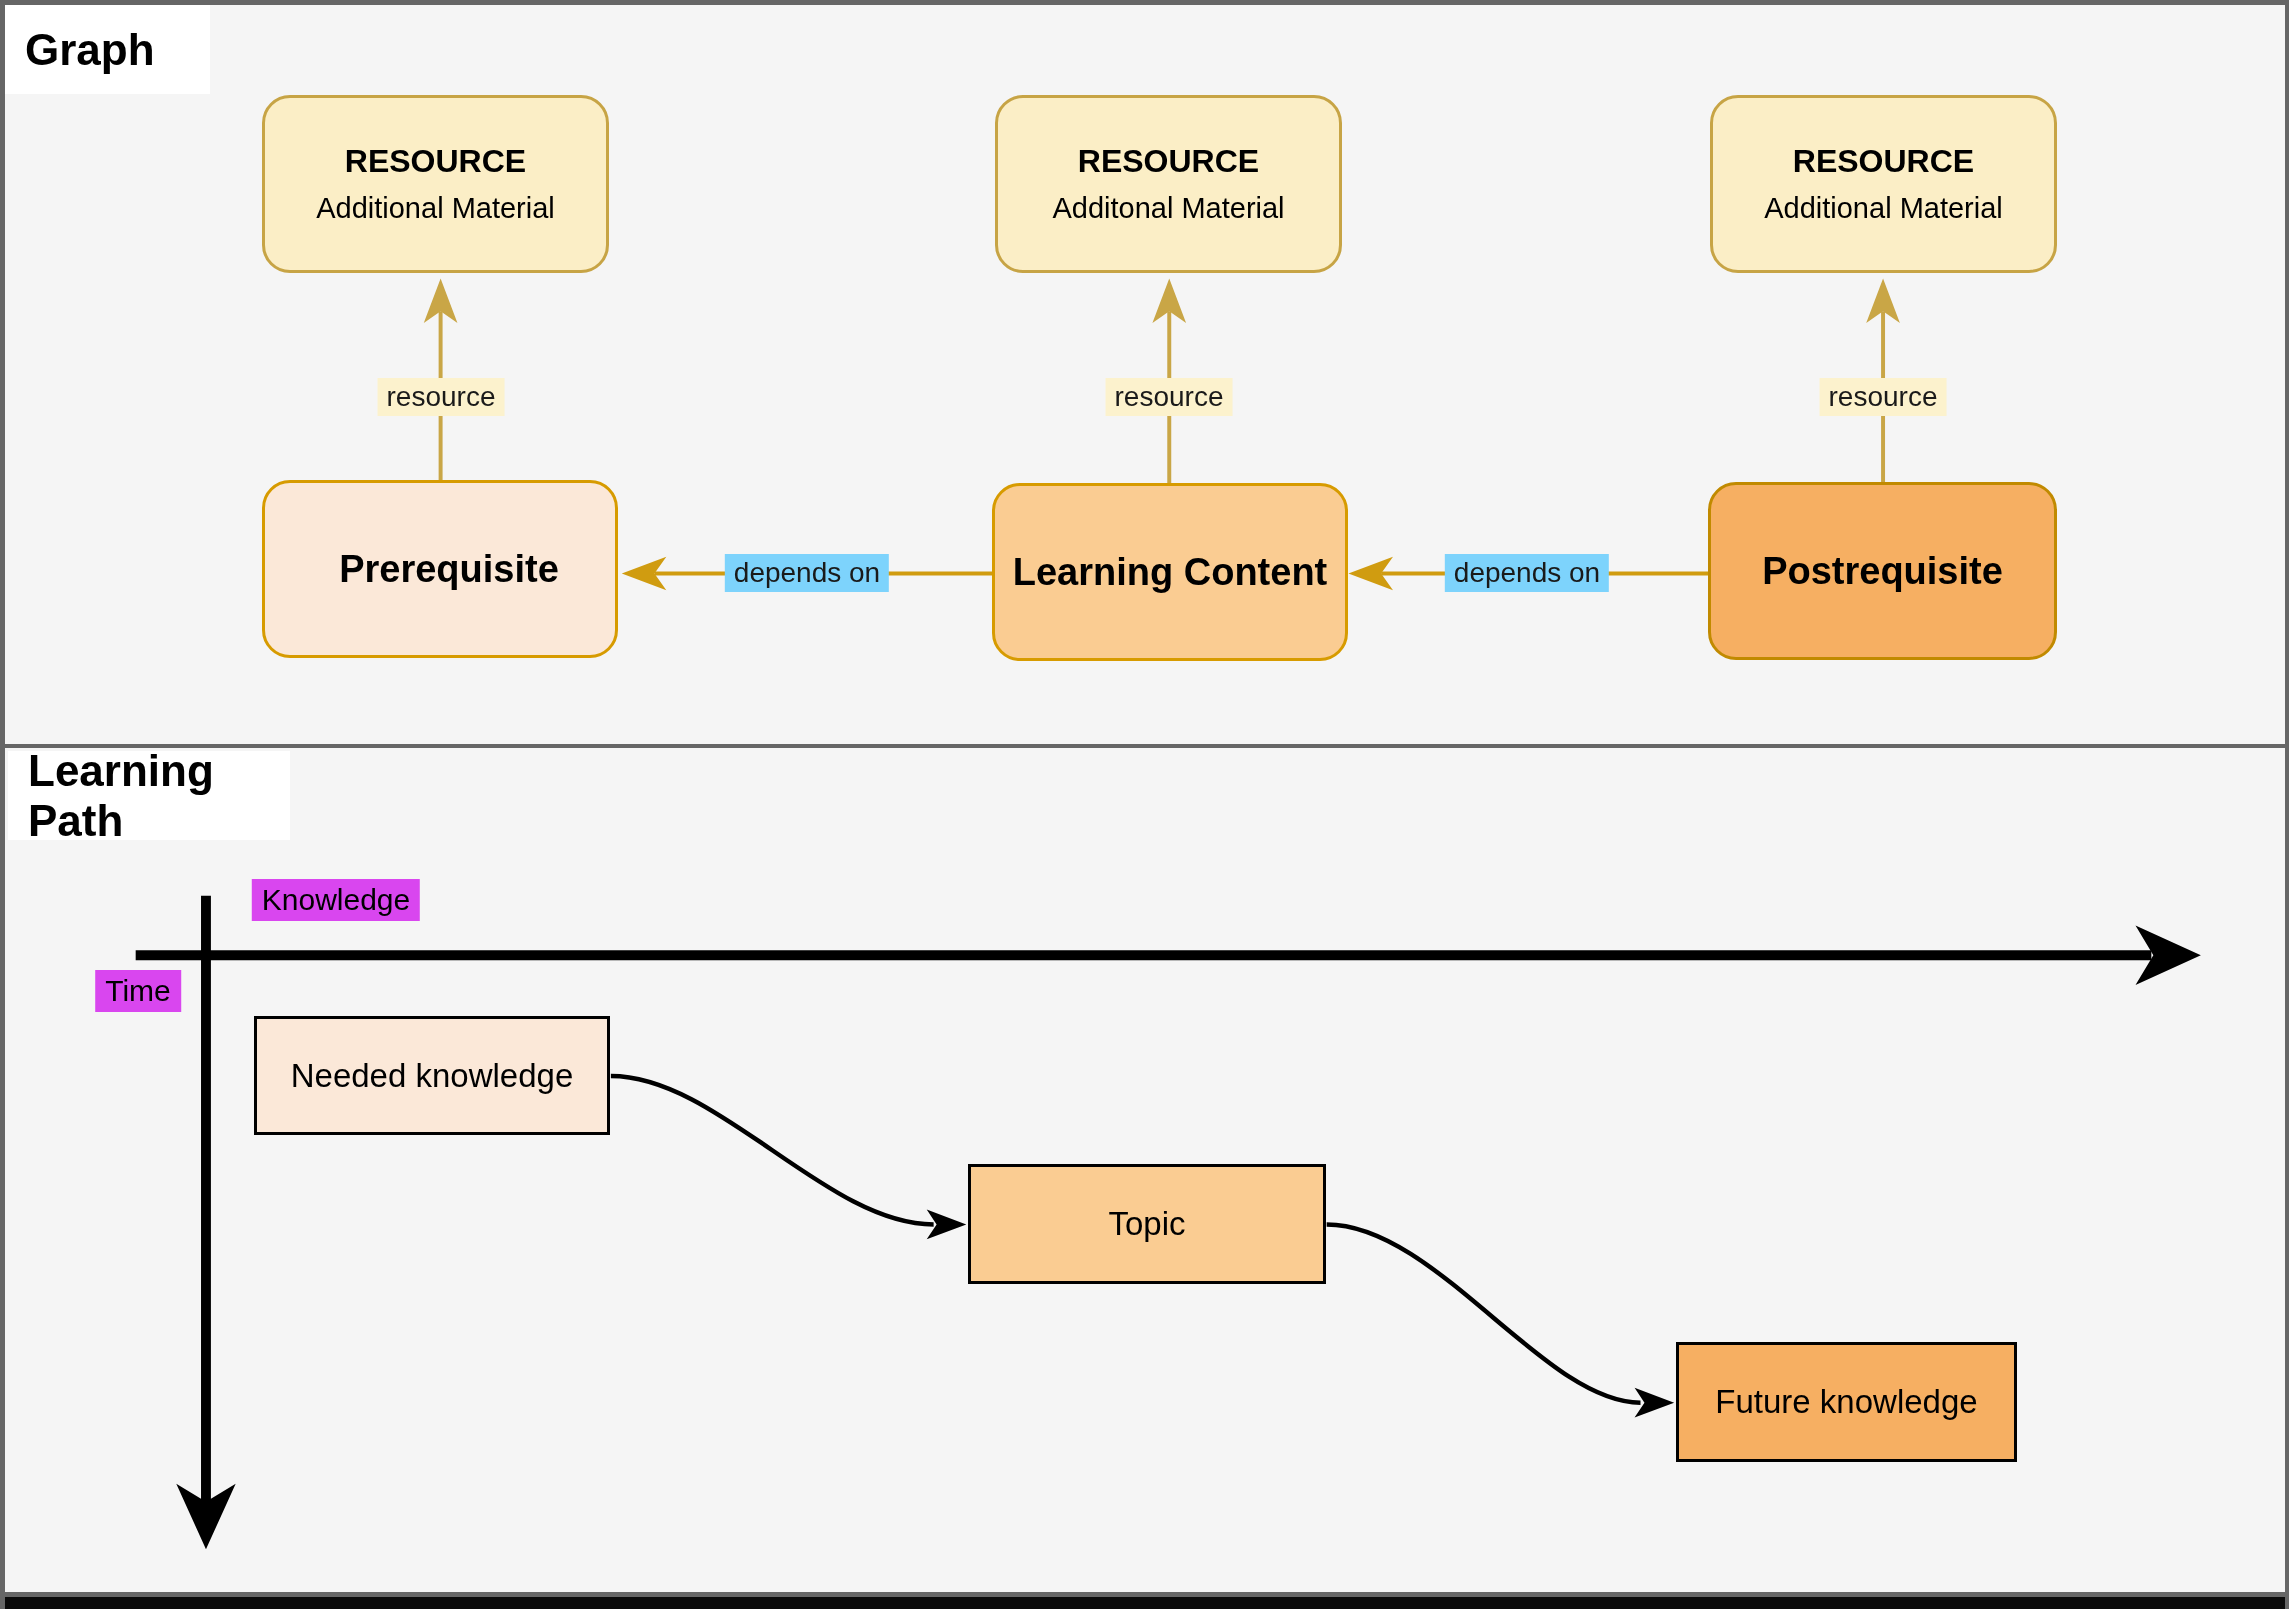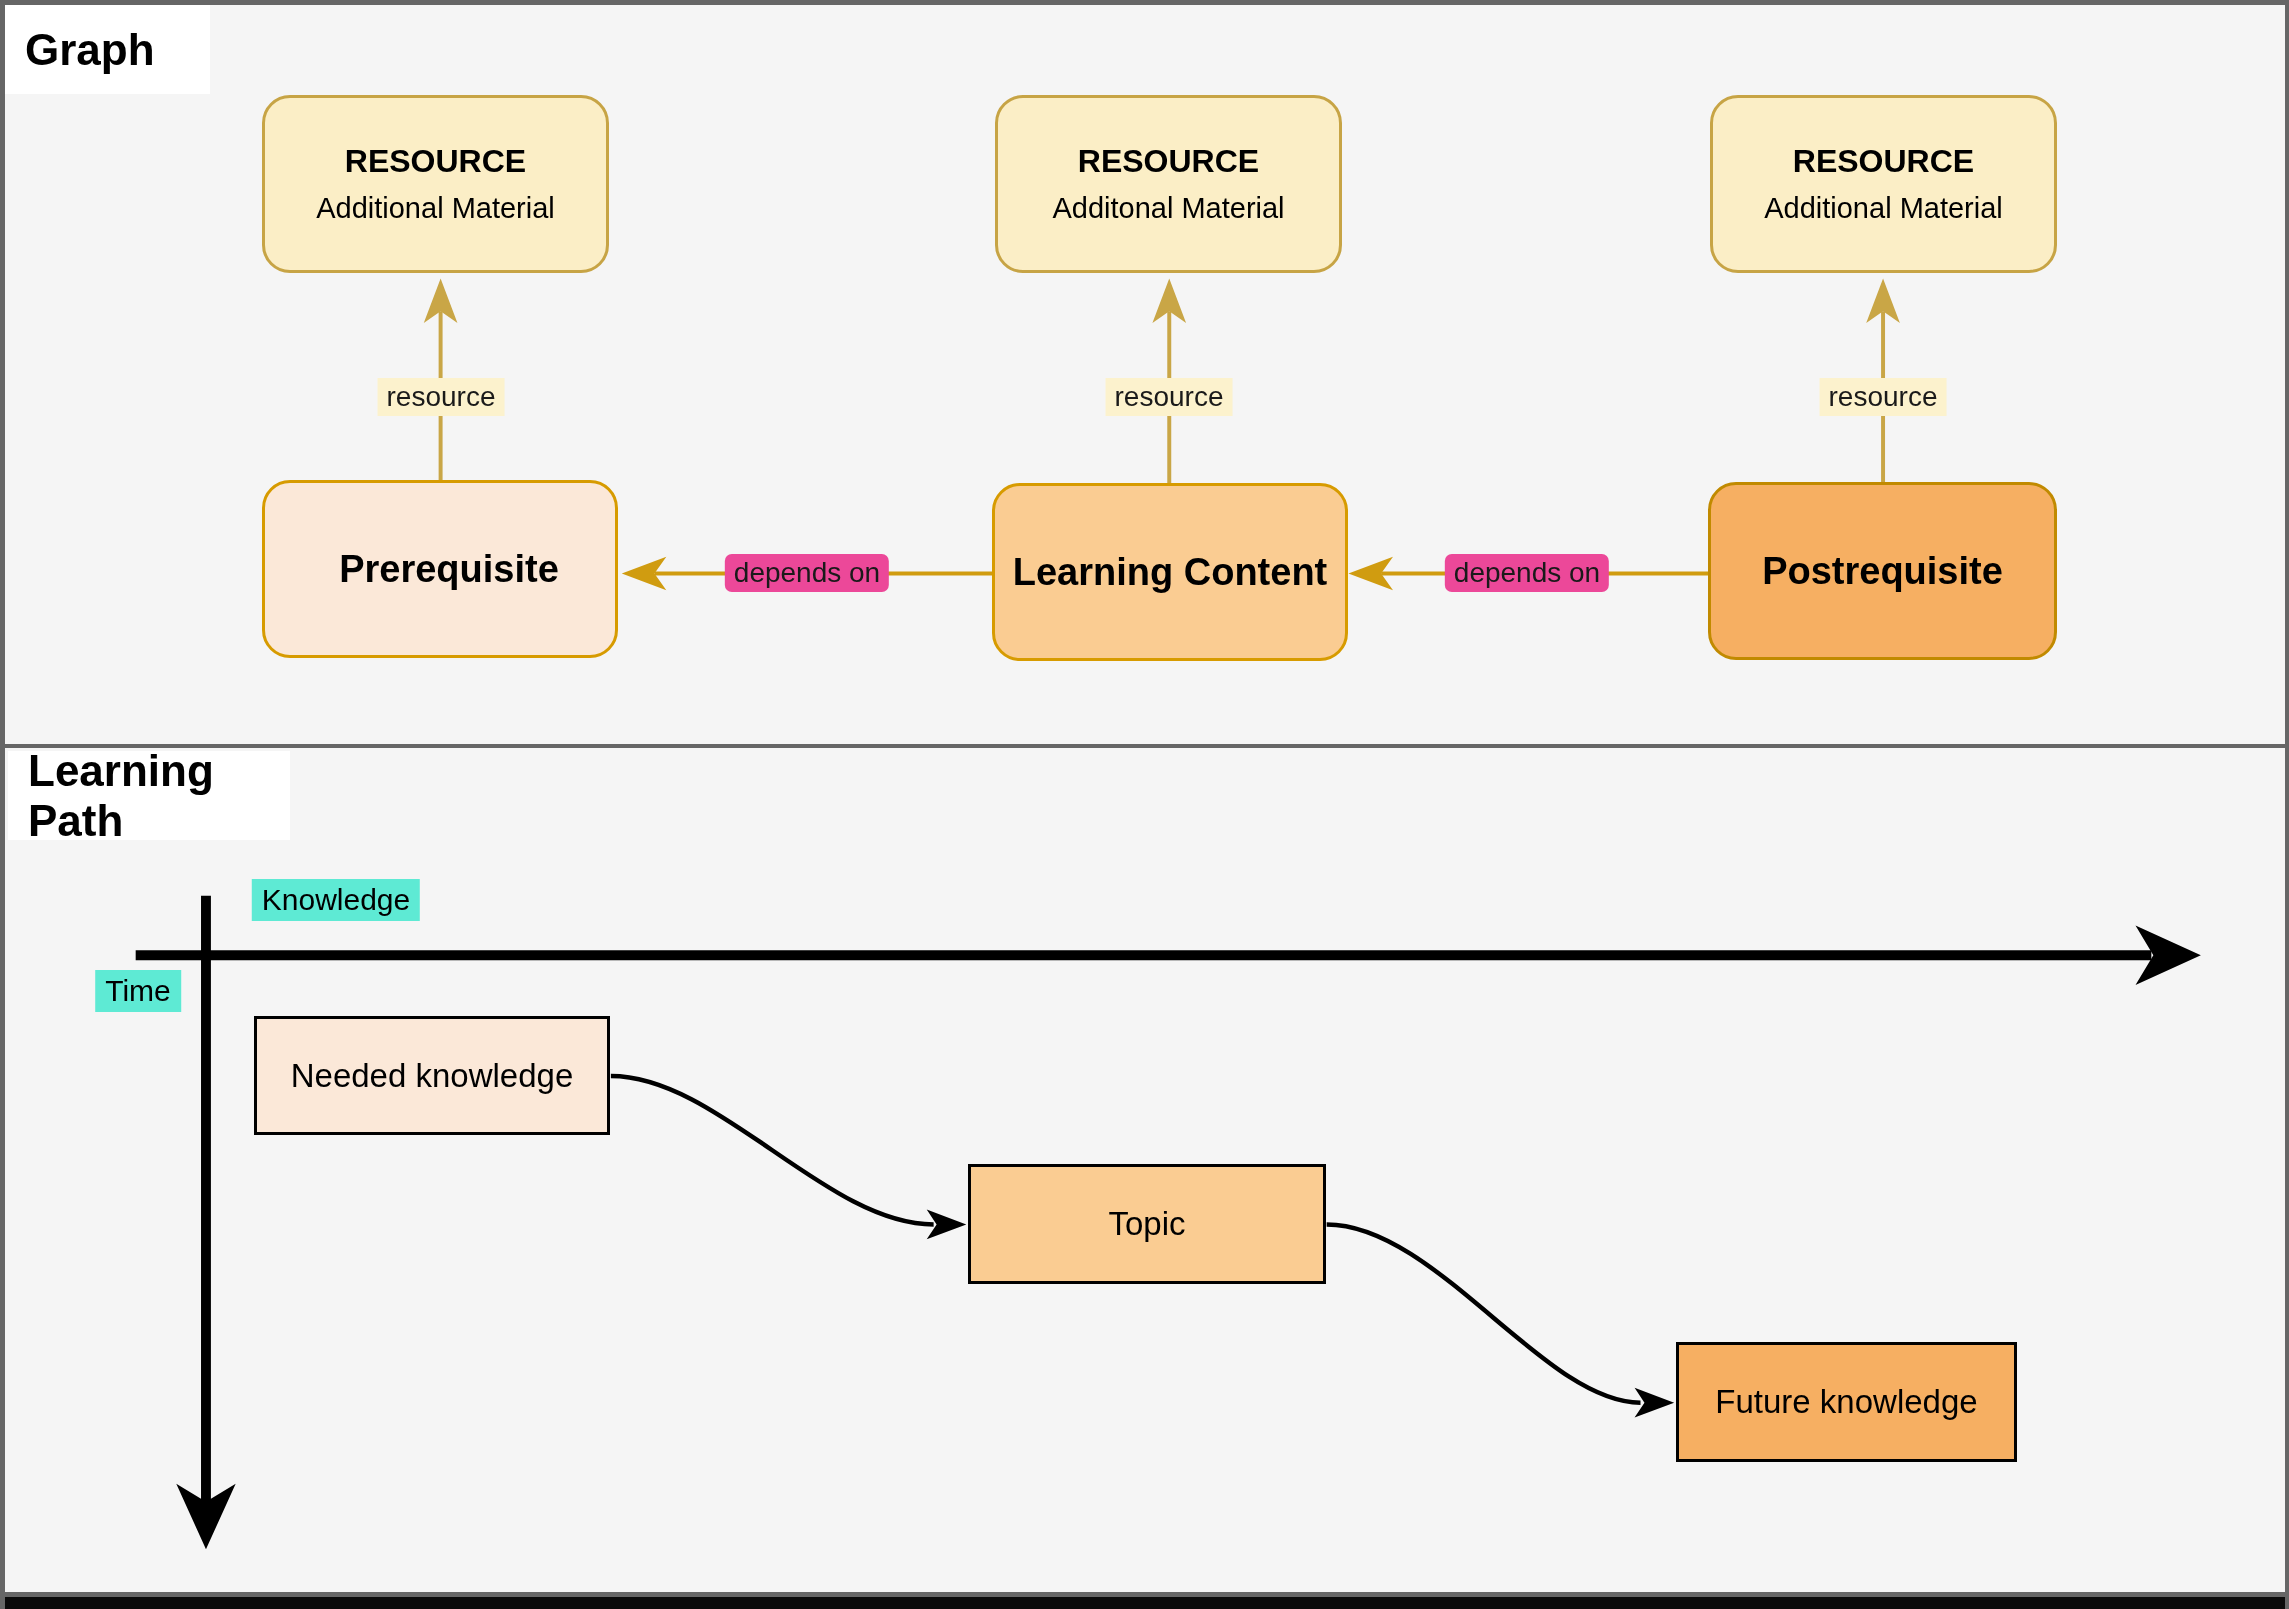--- a/index.html
+++ b/index.html
@@ -36,25 +36,25 @@
   .main-label{font-size:38px;font-weight:bold;}
   .node-prereq{background:#FBE8D8;}
   .node-lc{background:#FACC92;}
   .node-post{background:#F6AF62;border-color:#C18A00;}
 
   .edge-label{
     position:absolute;transform:translate(-50%,-50%);
     font-size:28px;color:#1a1a1a;padding:3px 9px;white-space:nowrap;
   }
   .lbl-resource{background:#FCF2CD;}
-  .lbl-depends{background:#ec4899;border-radius:7px;}
+  .lbl-depends{background:#7dd3fc;}
 
   .axis-label{
     position:absolute;transform:translate(-50%,-50%);
-    background:#5eead4;font-size:30px;color:#000;
+    background:#d946ef;font-size:30px;color:#000;
     padding:4px 10px;white-space:nowrap;
   }
   .step-box{
     position:absolute;border:3px solid #000;
     display:flex;align-items:center;justify-content:center;
     font-size:33px;color:#000;text-align:left;
   }
   .step-needed{background:#FBE8D8;}
   .step-topic{background:#FACC92;}
   .step-future{background:#F6AF62;}

